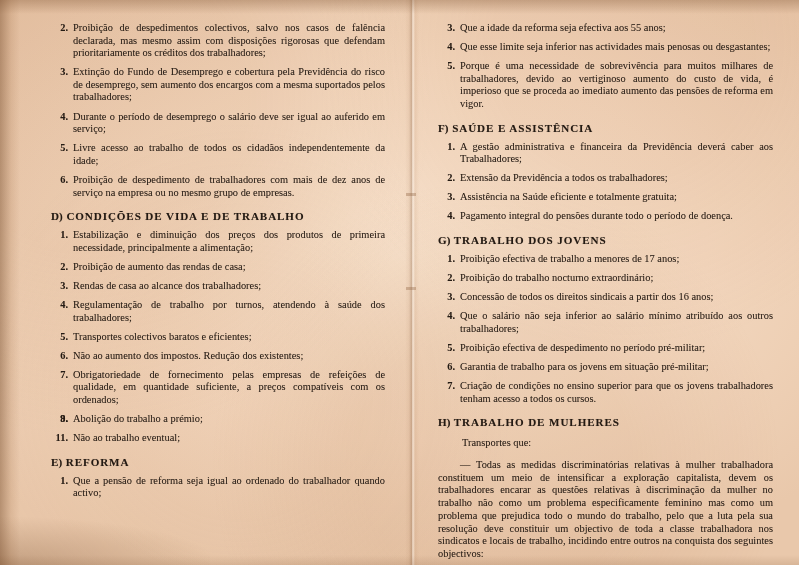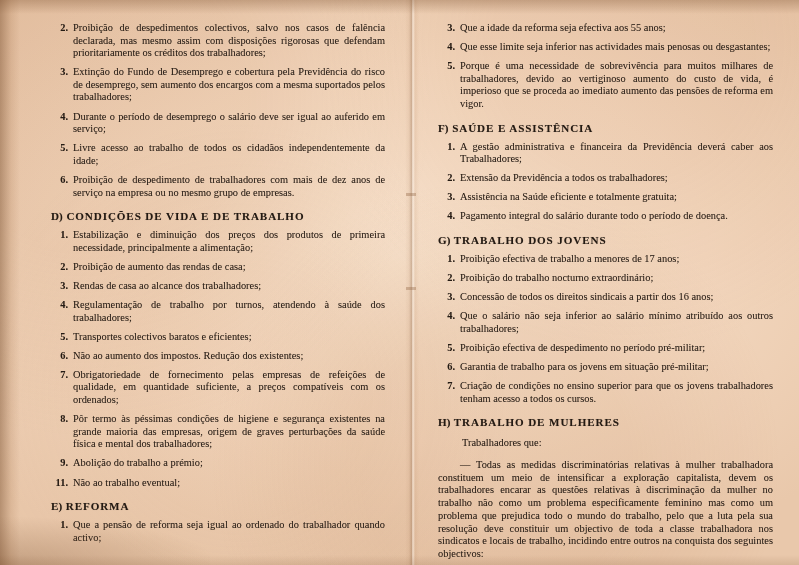--- a/index.html
+++ b/index.html
@@ -203,21 +203,21 @@
         <li>
           <span class="num">5.</span><span>Transportes colectivos baratos e eficientes;</span>
         </li>
         <li>
           <span class="num">6.</span><span>Não ao aumento dos impostos. Redução dos existentes;</span>
         </li>
         <li>
           <span class="num">7.</span><span>Obrigatoriedade de fornecimento pelas empresas de refeições de qualidade, em quantidade suficiente, a preços compatíveis com os ordenados;</span>
         </li>
         <li>
-          <span class="num">8.</span><span>Pôr termo às péssimas condições de higiene e segurança existentes na grande maioria das empresas, origem de graves perturbações da saúde física e mental dos trabalhadores;</span>
+          <span class="num">8.</span>
         </li>
         <li>
           <span class="num">9.</span><span>Abolição do trabalho a prémio;</span>
         </li>
         <li>
           <span class="num">11.</span><span>Não ao trabalho eventual;</span>
         </li>
       </ol>
 
       <div class="heading">
@@ -259,21 +259,21 @@
         <li>
           <span class="num">1.</span><span>A gestão administrativa e financeira da Previdência deverá caber aos Trabalhadores;</span>
         </li>
         <li>
           <span class="num">2.</span><span>Extensão da Previdência a todos os trabalhadores;</span>
         </li>
         <li>
           <span class="num">3.</span><span>Assistência na Saúde eficiente e totalmente gratuita;</span>
         </li>
         <li>
-          <span class="num">4.</span><span>Pagamento integral do salário durante todo o período de doença.</span>
+          <span class="num">4.</span><span>Pagamento integral do pensões durante todo o período de doença.</span>
         </li>
       </ol>
 
       <div class="heading">
         <span class="sec-letter">G)</span>
         <span>TRABALHO  DOS  JOVENS</span>
       </div>
 
       <ol class="items indent">
         <li>
@@ -297,21 +297,21 @@
         <li>
           <span class="num">7.</span><span>Criação de condições no ensino superior para que os jovens trabalhadores tenham acesso a todos os cursos.</span>
         </li>
       </ol>
 
       <div class="heading">
         <span class="sec-letter">H)</span>
         <span>TRABALHO  DE  MULHERES</span>
       </div>
 
-      <p class="para lead">Trabalhadores que:</p>
+      <p class="para lead">Transportes que:</p>
       <p class="para block">— Todas as medidas discriminatórias relativas à mulher trabalhadora constituem um meio de intensificar a exploração capitalista, devem os trabalhadores encarar as questões relativas à discriminação da mulher no trabalho não como um problema especificamente feminino mas como um problema que prejudica todo o mundo do trabalho, pelo que a luta pela sua resolução deve constituir um objectivo de toda a classe trabalhadora nos sindicatos e locais de trabalho, incidindo entre outros na conquista dos seguintes objectivos:</p>
 
     </div>
   </div>
 
   <div class="gutter"></div>
   <div class="gutter-nick" style="top:193px"></div>
   <div class="gutter-nick" style="top:287px"></div>
   <div class="edge-left"></div>
   <div class="edge-top"></div>

